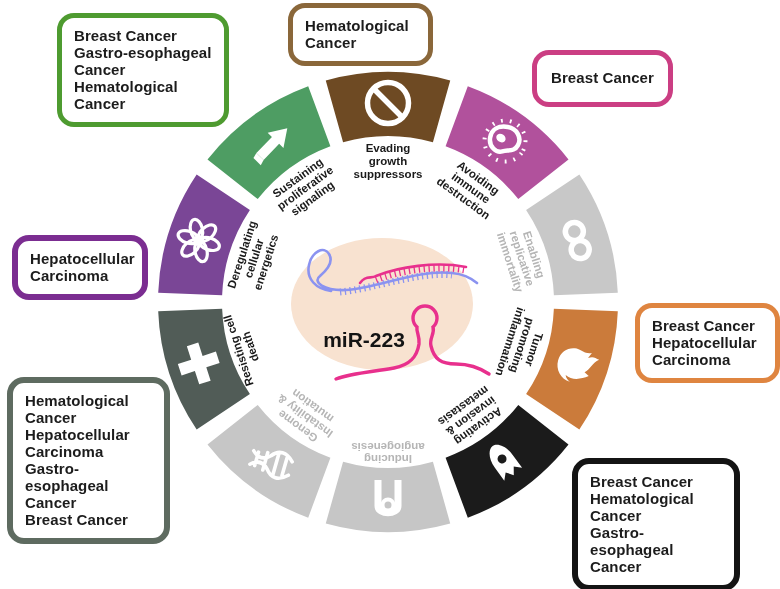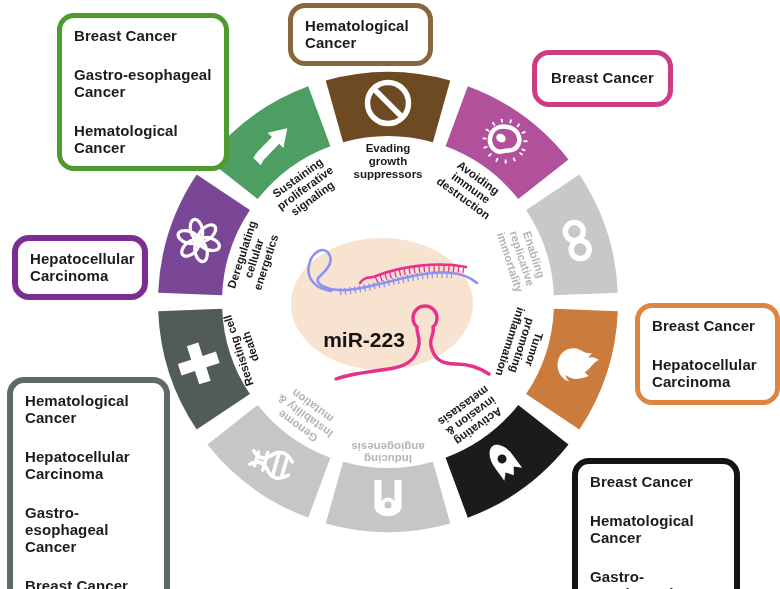--- a/index.html
+++ b/index.html
@@ -21,21 +21,21 @@
     border-style: solid;
     border-radius: 17px;
     box-sizing: border-box;
     font-weight: bold;
     font-size: 15px;
     line-height: 1.13;
     color: #1c1c1c;
     padding: 10px 10px 9px 12px;
     letter-spacing: 0.1px;
   }
-  .callout-item + .callout-item { margin-top: 22px; }
+  .callout-item + .callout-item { margin-top: 0; }
   .callout-sustaining   { left: 57px;  top: 13px;  width: 172px; border-width: 5px; }
   .callout-evading      { left: 288px; top: 3px;   width: 145px; border-width: 5px; }
   .callout-avoiding     { left: 532px; top: 50px;  width: 141px; border-width: 5px; text-align: center; padding: 15px 6px; }
   .callout-inflammation { left: 635px; top: 303px; width: 145px; border-width: 5px; }
   .callout-invasion     { left: 572px; top: 458px; width: 168px; border-width: 6px; }
   .callout-resisting    { left: 7px;   top: 377px; width: 163px; border-width: 6px; }
   .callout-deregulating { left: 12px;  top: 235px; width: 136px; border-width: 6px; }
 </style>
 </head>
 <body>

